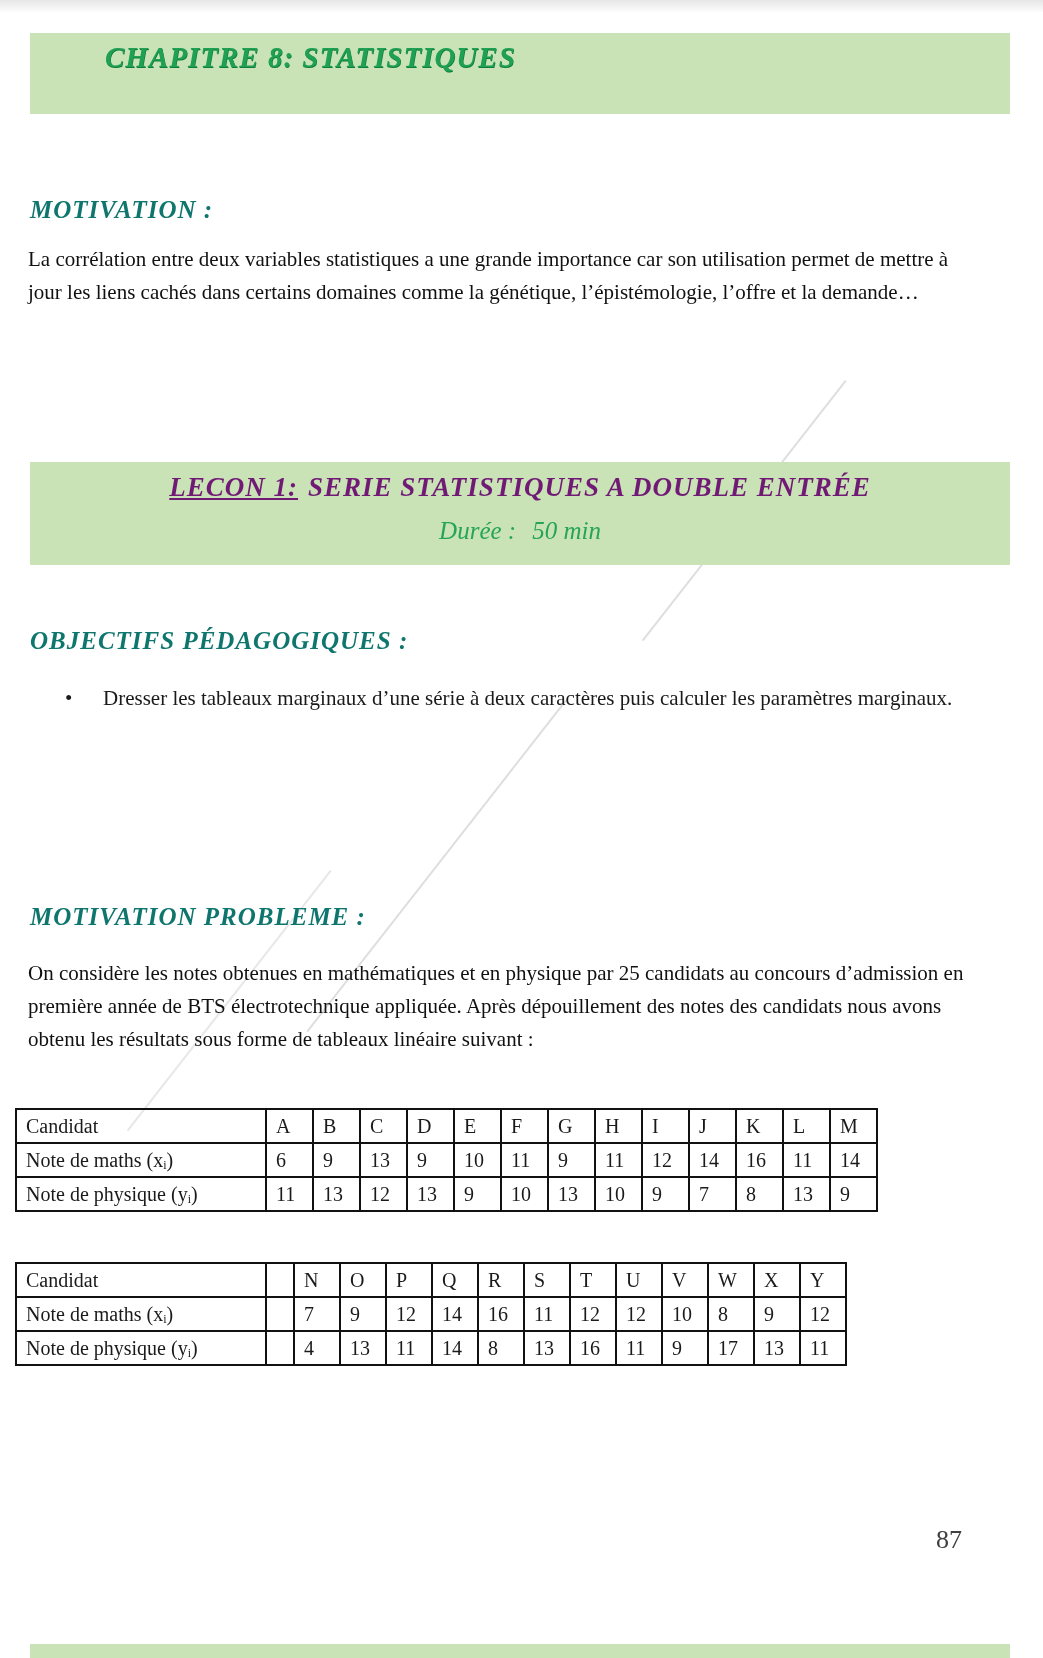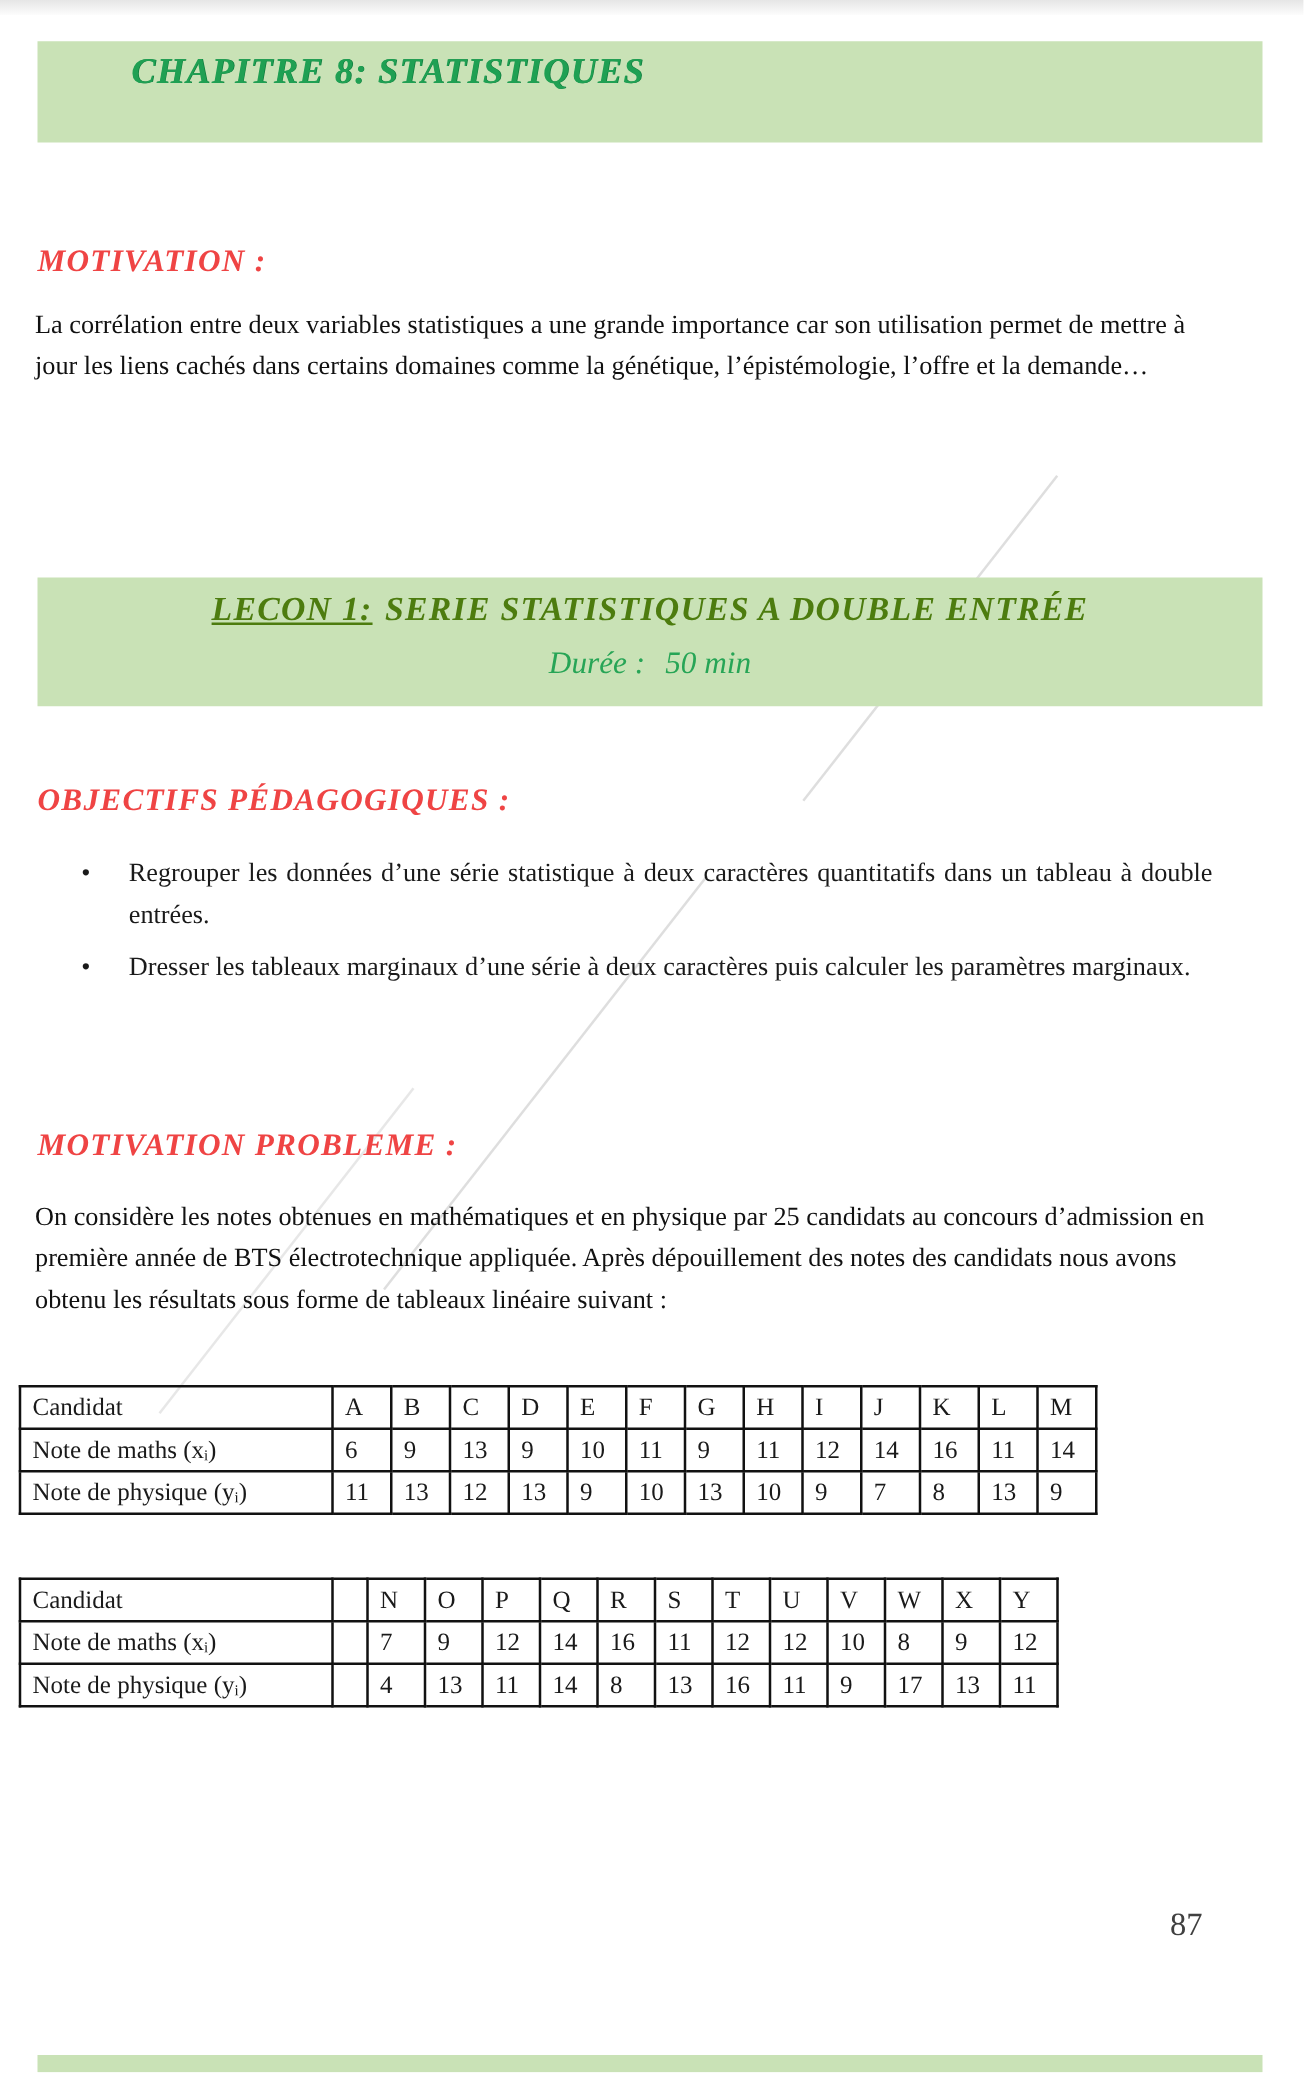--- a/index.html
+++ b/index.html
@@ -22,28 +22,28 @@
   }
   .chapter-banner{top:33px;height:81px;padding-top:8px;box-sizing:border-box;}
   .chapter-title{
     margin-left:75px;
     font-size:29px;font-style:italic;font-weight:bold;
     color:#1fa05a;color:#1fa053;
     letter-spacing:1px;
     text-shadow:0.5px 0.5px 0 #0d7c3c;
   }
   .lesson-banner{top:462px;height:103px;text-align:center;box-sizing:border-box;padding-top:10px;}
-  .lesson-line{font-size:27px;font-style:italic;font-weight:bold;color:#4d7c0f;letter-spacing:1px;}
+  .lesson-line{font-size:27px;font-style:italic;font-weight:bold;color:#701a75;letter-spacing:1px;}
   .lesson-label{text-decoration:underline;margin-right:10px;}
   .duration-line{margin-top:14px;font-size:25px;font-style:italic;font-weight:normal;color:#27a556;}
   .duration-value{margin-left:16px;}
   .section-heading{
     position:absolute;left:30px;
     font-size:25px;font-style:italic;font-weight:bold;
-    color:#ef4444;letter-spacing:1px;
+    color:#0f766e;letter-spacing:1px;
   }
   .para{
     position:absolute;left:28px;
     font-size:21px;line-height:33px;color:#111;
   }
   .objectives-list{
     position:absolute;left:65px;top:682px;width:905px;
     margin:0;padding:0;list-style:none;
     font-size:21px;line-height:33px;
   }
@@ -114,21 +114,20 @@
       <span class="lesson-label">LECON 1:</span><span>SERIE STATISTIQUES A DOUBLE ENTRÉE</span>
     </div>
     <div class="duration-line">
       <span>Durée :</span><span class="duration-value">50 min</span>
     </div>
   </div>
 
   <div class="section-heading" style="top:627px;">OBJECTIFS PÉDAGOGIQUES :</div>
 
   <ul class="objectives-list">
-    <li>Regrouper les données d’une série statistique à deux caractères quantitatifs dans un tableau à double entrées.</li>
     <li>Dresser les tableaux marginaux d’une série à deux caractères puis calculer les paramètres marginaux.</li>
   </ul>
 
   <div class="section-heading" style="top:903px;">MOTIVATION PROBLEME :</div>
 
   <div class="para" style="top:957px;width:965px;">On considère les notes obtenues en mathématiques et en physique par 25 candidats au concours d’admission en première année de BTS électrotechnique appliquée. Après dépouillement des notes des candidats nous avons obtenu les résultats sous forme de tableaux linéaire suivant :</div>
 
   <table class="data-table t1">
     <colgroup>
       <col style="width:250px;">

